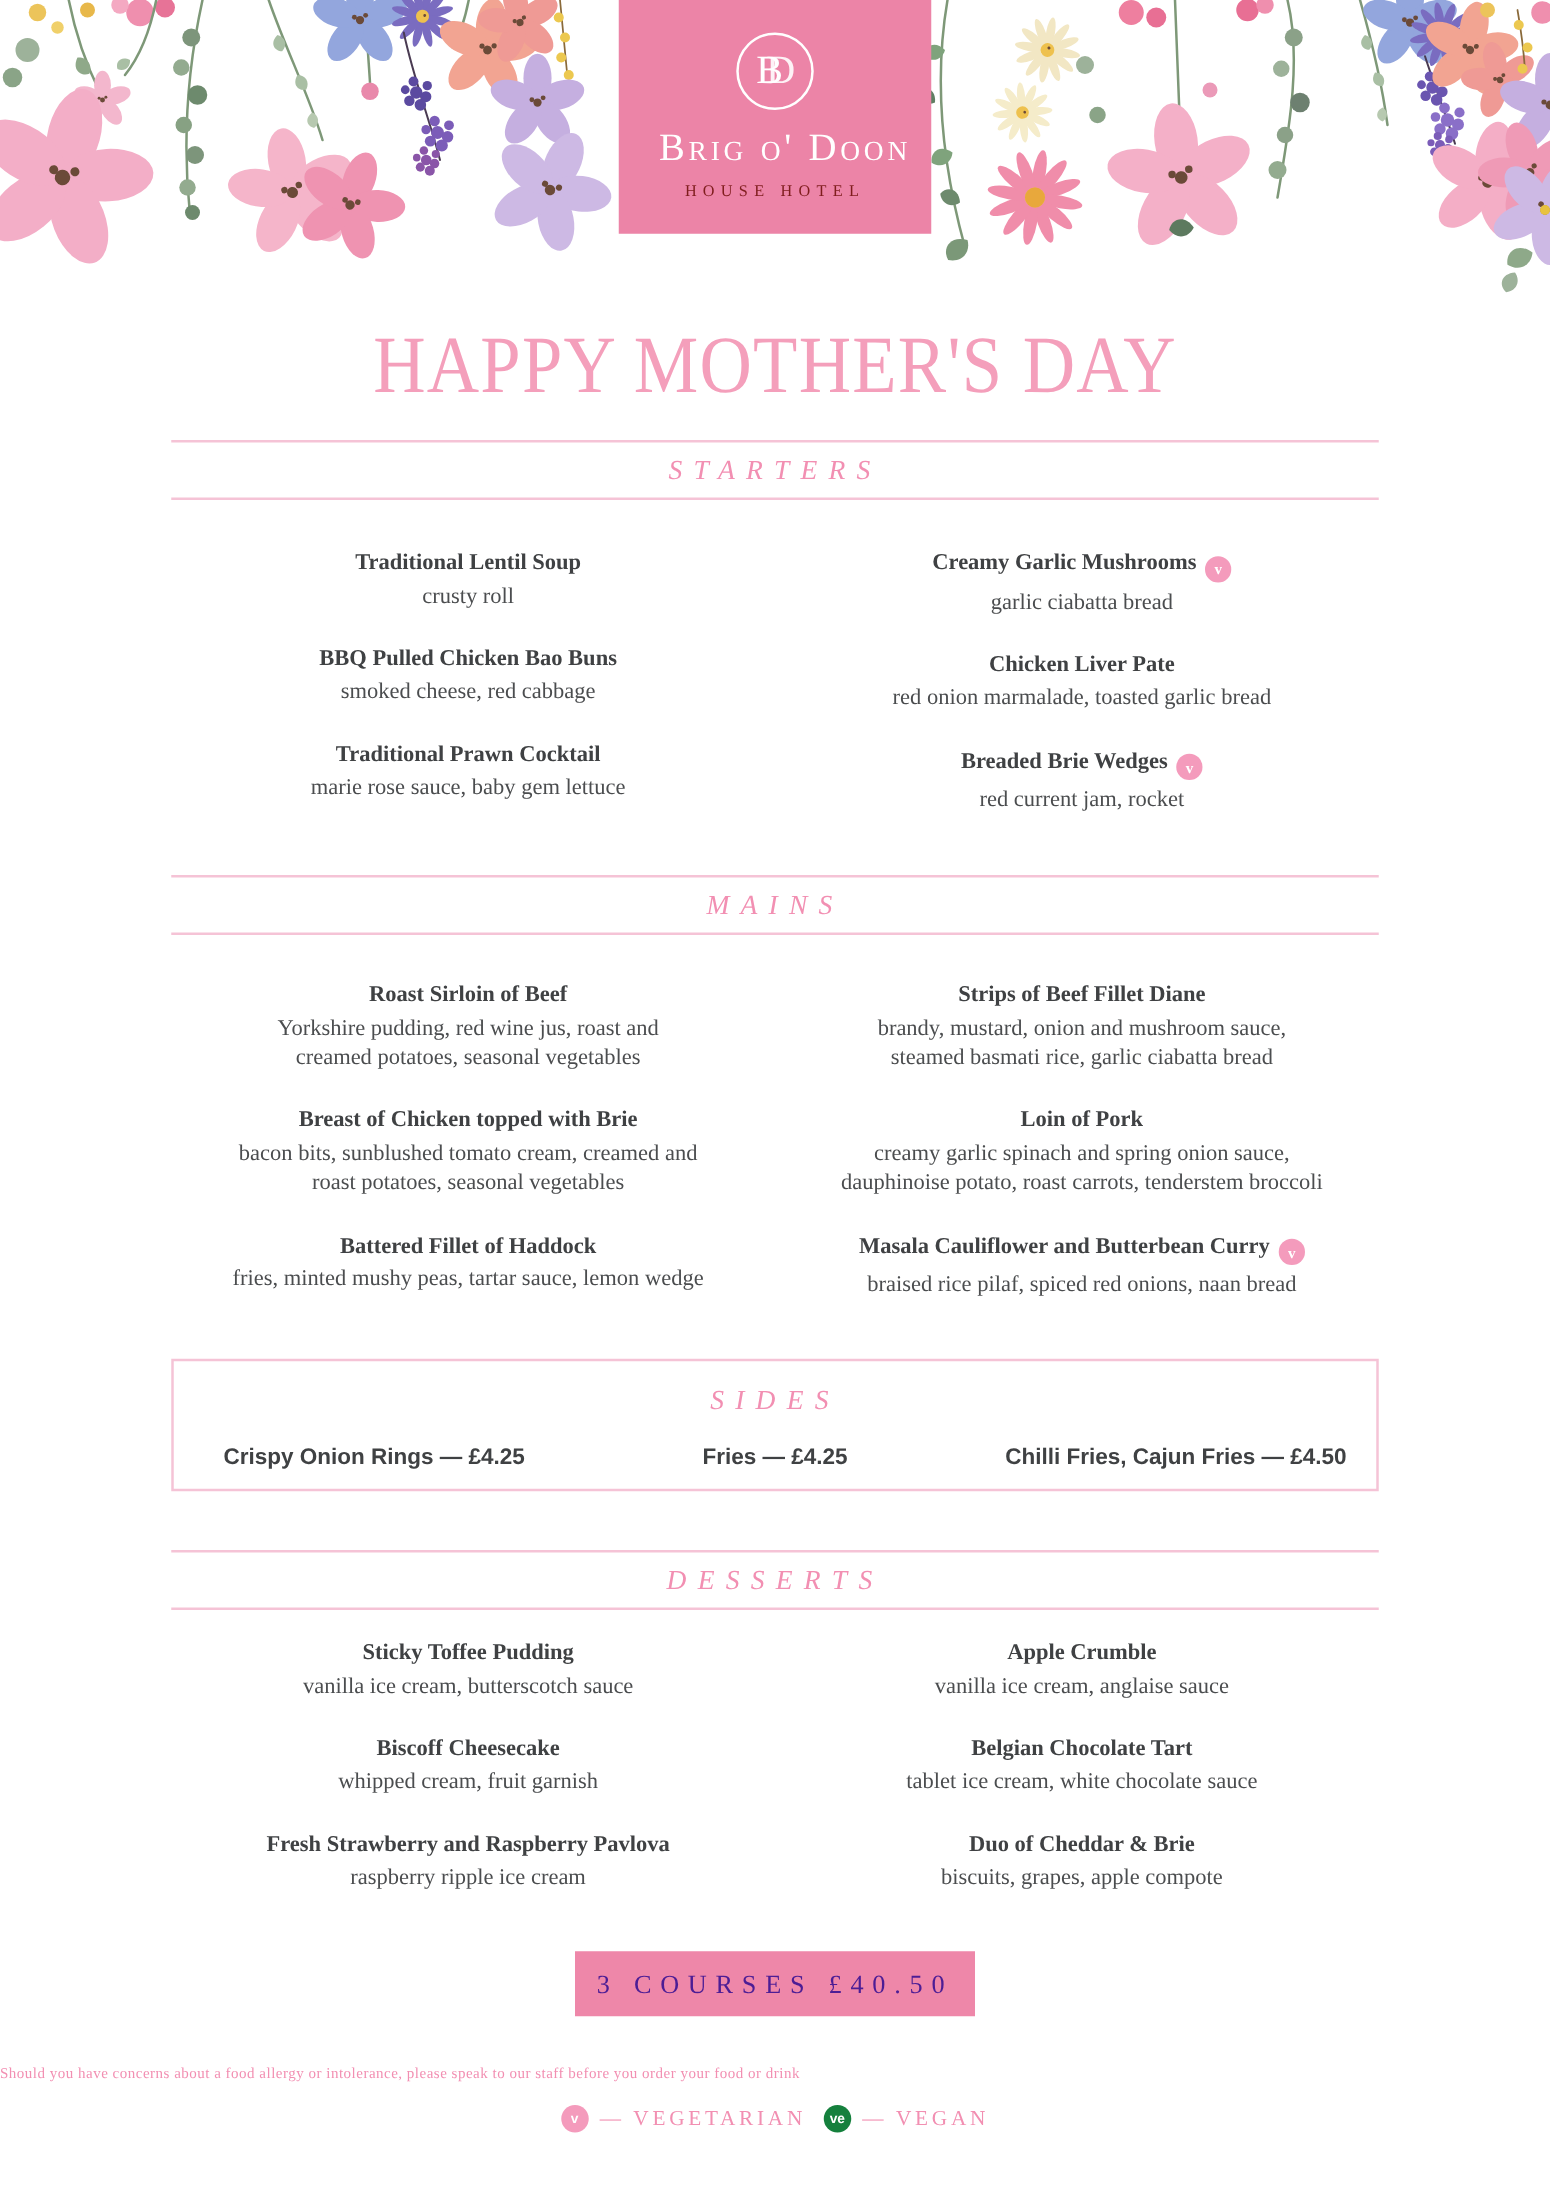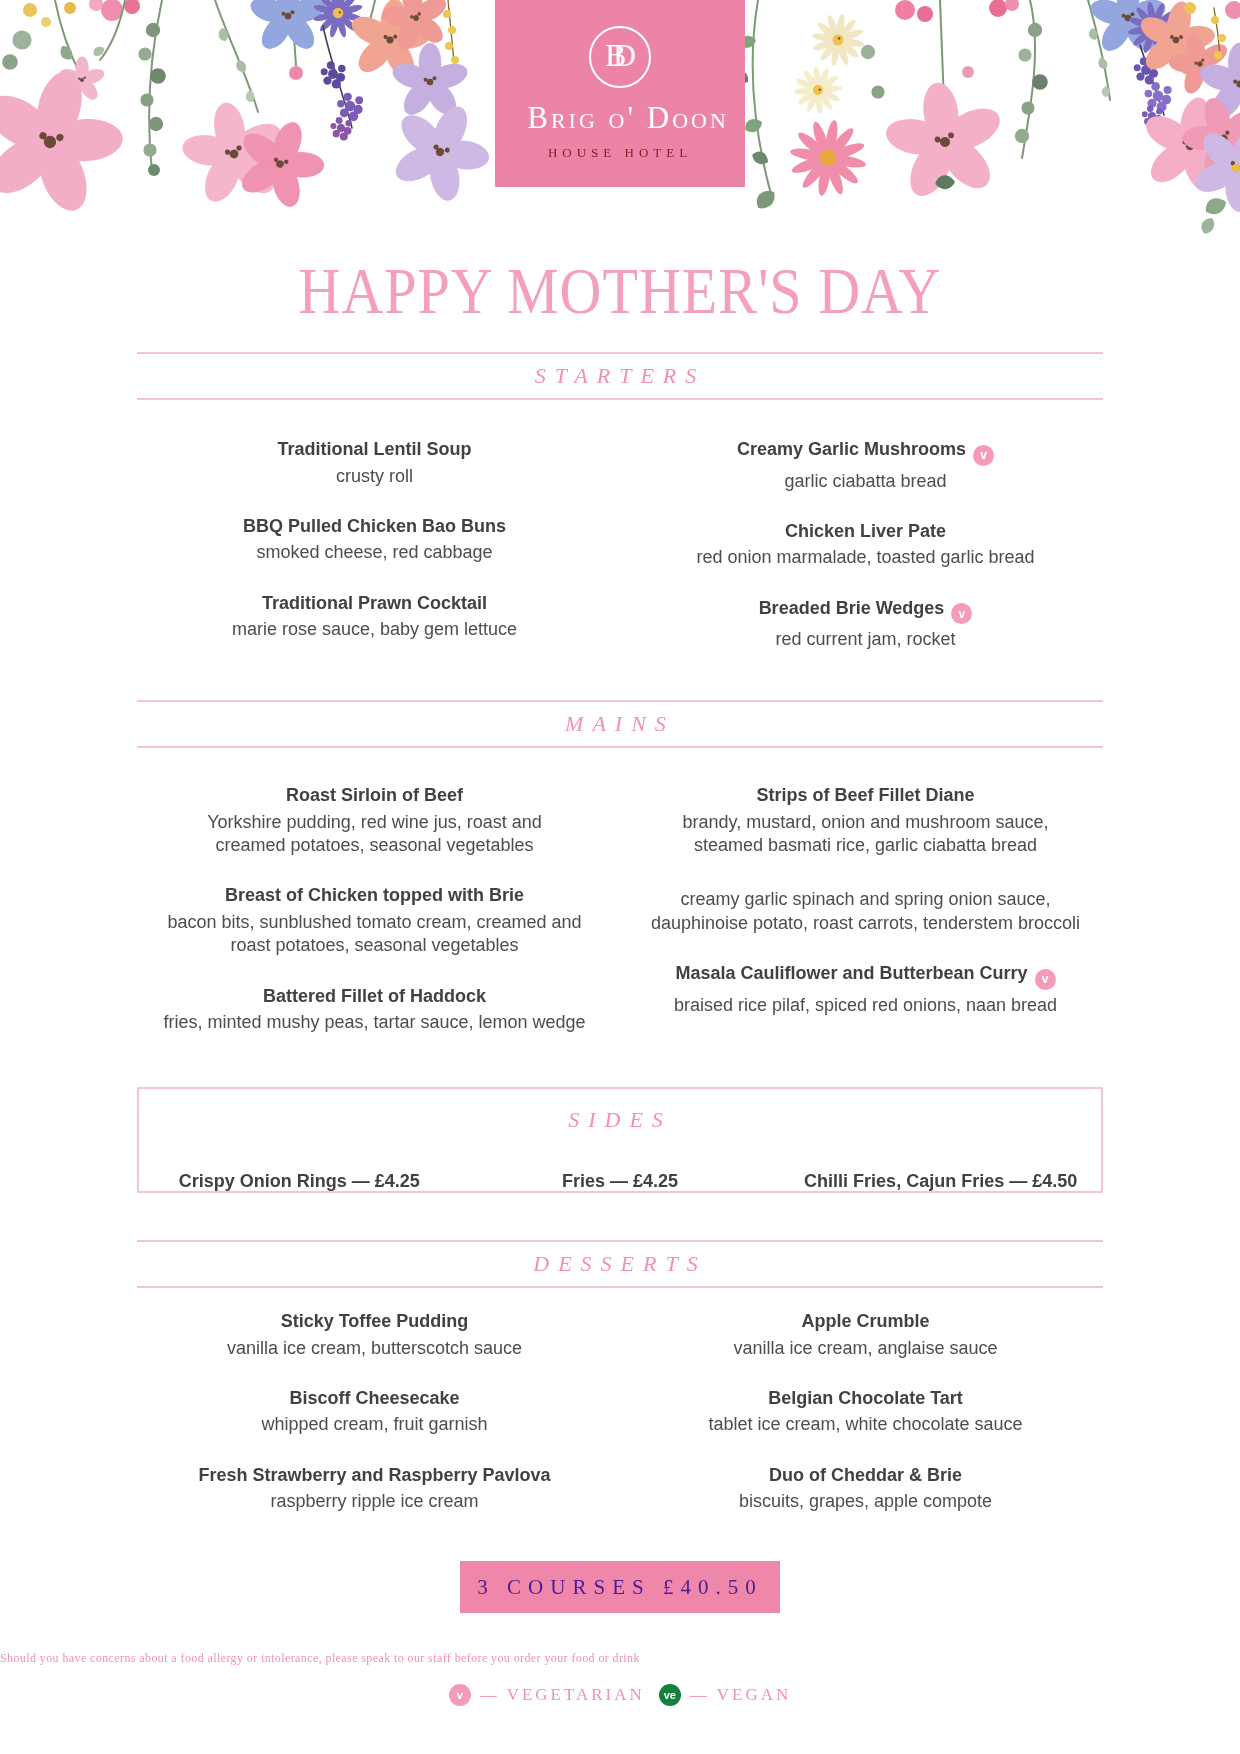--- a/index.html
+++ b/index.html
@@ -26,31 +26,31 @@
               font-family:"Liberation Serif",serif;font-weight:400;color:var(--title_pink,#f49fbb);
               font-size:58px;letter-spacing:1px;transform:scaleY(1.12);transform-origin:top;white-space:nowrap;}
   
   .sec-header{position:absolute;left:137px;width:966px;border-top:2px solid var(--rule_pink,#f5c3d6);
               border-bottom:2px solid var(--rule_pink,#f5c3d6);text-align:center;padding:9px 0;}
   .sec-title{font-family:"Liberation Serif",serif;font-size:22px;letter-spacing:9px;
              color:var(--header_pink,#f28fb2);font-weight:400;font-style:italic;}
   
   .grid{position:absolute;left:137px;width:966px;display:grid;grid-template-columns:1fr 1fr;column-gap:16px;}
   .col{display:flex;flex-direction:column;row-gap:27px;}
-  .item{text-align:center;}
+  .item{text-align:center;font-family:Liberation Serif, serif;}
   .item-name{font-size:18px;font-weight:bold;color:var(--text_dark,#3f4143);line-height:1.25;}
   .item-desc{font-size:18px;color:var(--text_body,#4b4d4f);line-height:1.3;margin-top:4px;white-space:pre-line;}
   .badge{display:inline-flex;align-items:center;justify-content:center;width:21px;height:21px;border-radius:50%;
          background:var(--badge_vegetarian,#f49bbc);color:#fff;font-size:12px;font-weight:bold;
          margin-left:7px;vertical-align:-4px;line-height:1;}
   
   .sides-box{position:absolute;left:137px;top:1087px;width:962px;height:102px;
              border:2px solid var(--rule_pink,#f5c3d6);text-align:center;}
   .sides-box .sec-title{display:block;margin-top:18px;}
-  .sides-row{display:grid;grid-template-columns:1fr 1fr 1fr;margin-top:38px;}
+  .sides-row{display:grid;grid-template-columns:1fr 1fr 1fr;margin-top:22px;}
   .side-item{font-size:18px;font-weight:bold;color:var(--text_dark,#3f4143);}
   
   .banner{position:absolute;top:1561px;left:460px;width:320px;height:52px;background:var(--banner_pink,#ee87a9);
           color:#4c1d95;font-family:"Liberation Serif",serif;font-size:21px;letter-spacing:7px;
           display:flex;align-items:center;justify-content:center;white-space:nowrap;}
   .allergy{position:absolute;top:1651px;left:0;width:100%;text-align:left;
            font-family:Liberation Serif, serif;font-size:12px;color:var(--header_pink,#f28fb2);letter-spacing:.4px;}
   .legend{position:absolute;top:1684px;left:0;width:100%;display:flex;justify-content:center;
           align-items:center;gap:14px;}
   .legend-item{display:flex;align-items:center;gap:9px;font-family:"Liberation Serif",serif;
@@ -291,20 +291,21 @@
       </div>
     <div class="col">
 
         <div class="item">
           <div class="item-name"><span>Strips of Beef Fillet Diane</span></div>
           <div class="item-desc">brandy, mustard, onion and mushroom sauce,
 steamed basmati rice, garlic ciabatta bread</div>
         </div>
 
         <div class="item">
+          <div class="item-name"><span>Loin of Pork</span></div>
           <div class="item-desc">creamy garlic spinach and spring onion sauce,
 dauphinoise potato, roast carrots, tenderstem broccoli</div>
         </div>
 
         <div class="item">
           <div class="item-name"><span>Masala Cauliflower and Butterbean Curry</span><span class="badge">v</span></div>
           <div class="item-desc">braised rice pilaf, spiced red onions, naan bread</div>
         </div>
       </div>
   </div>

